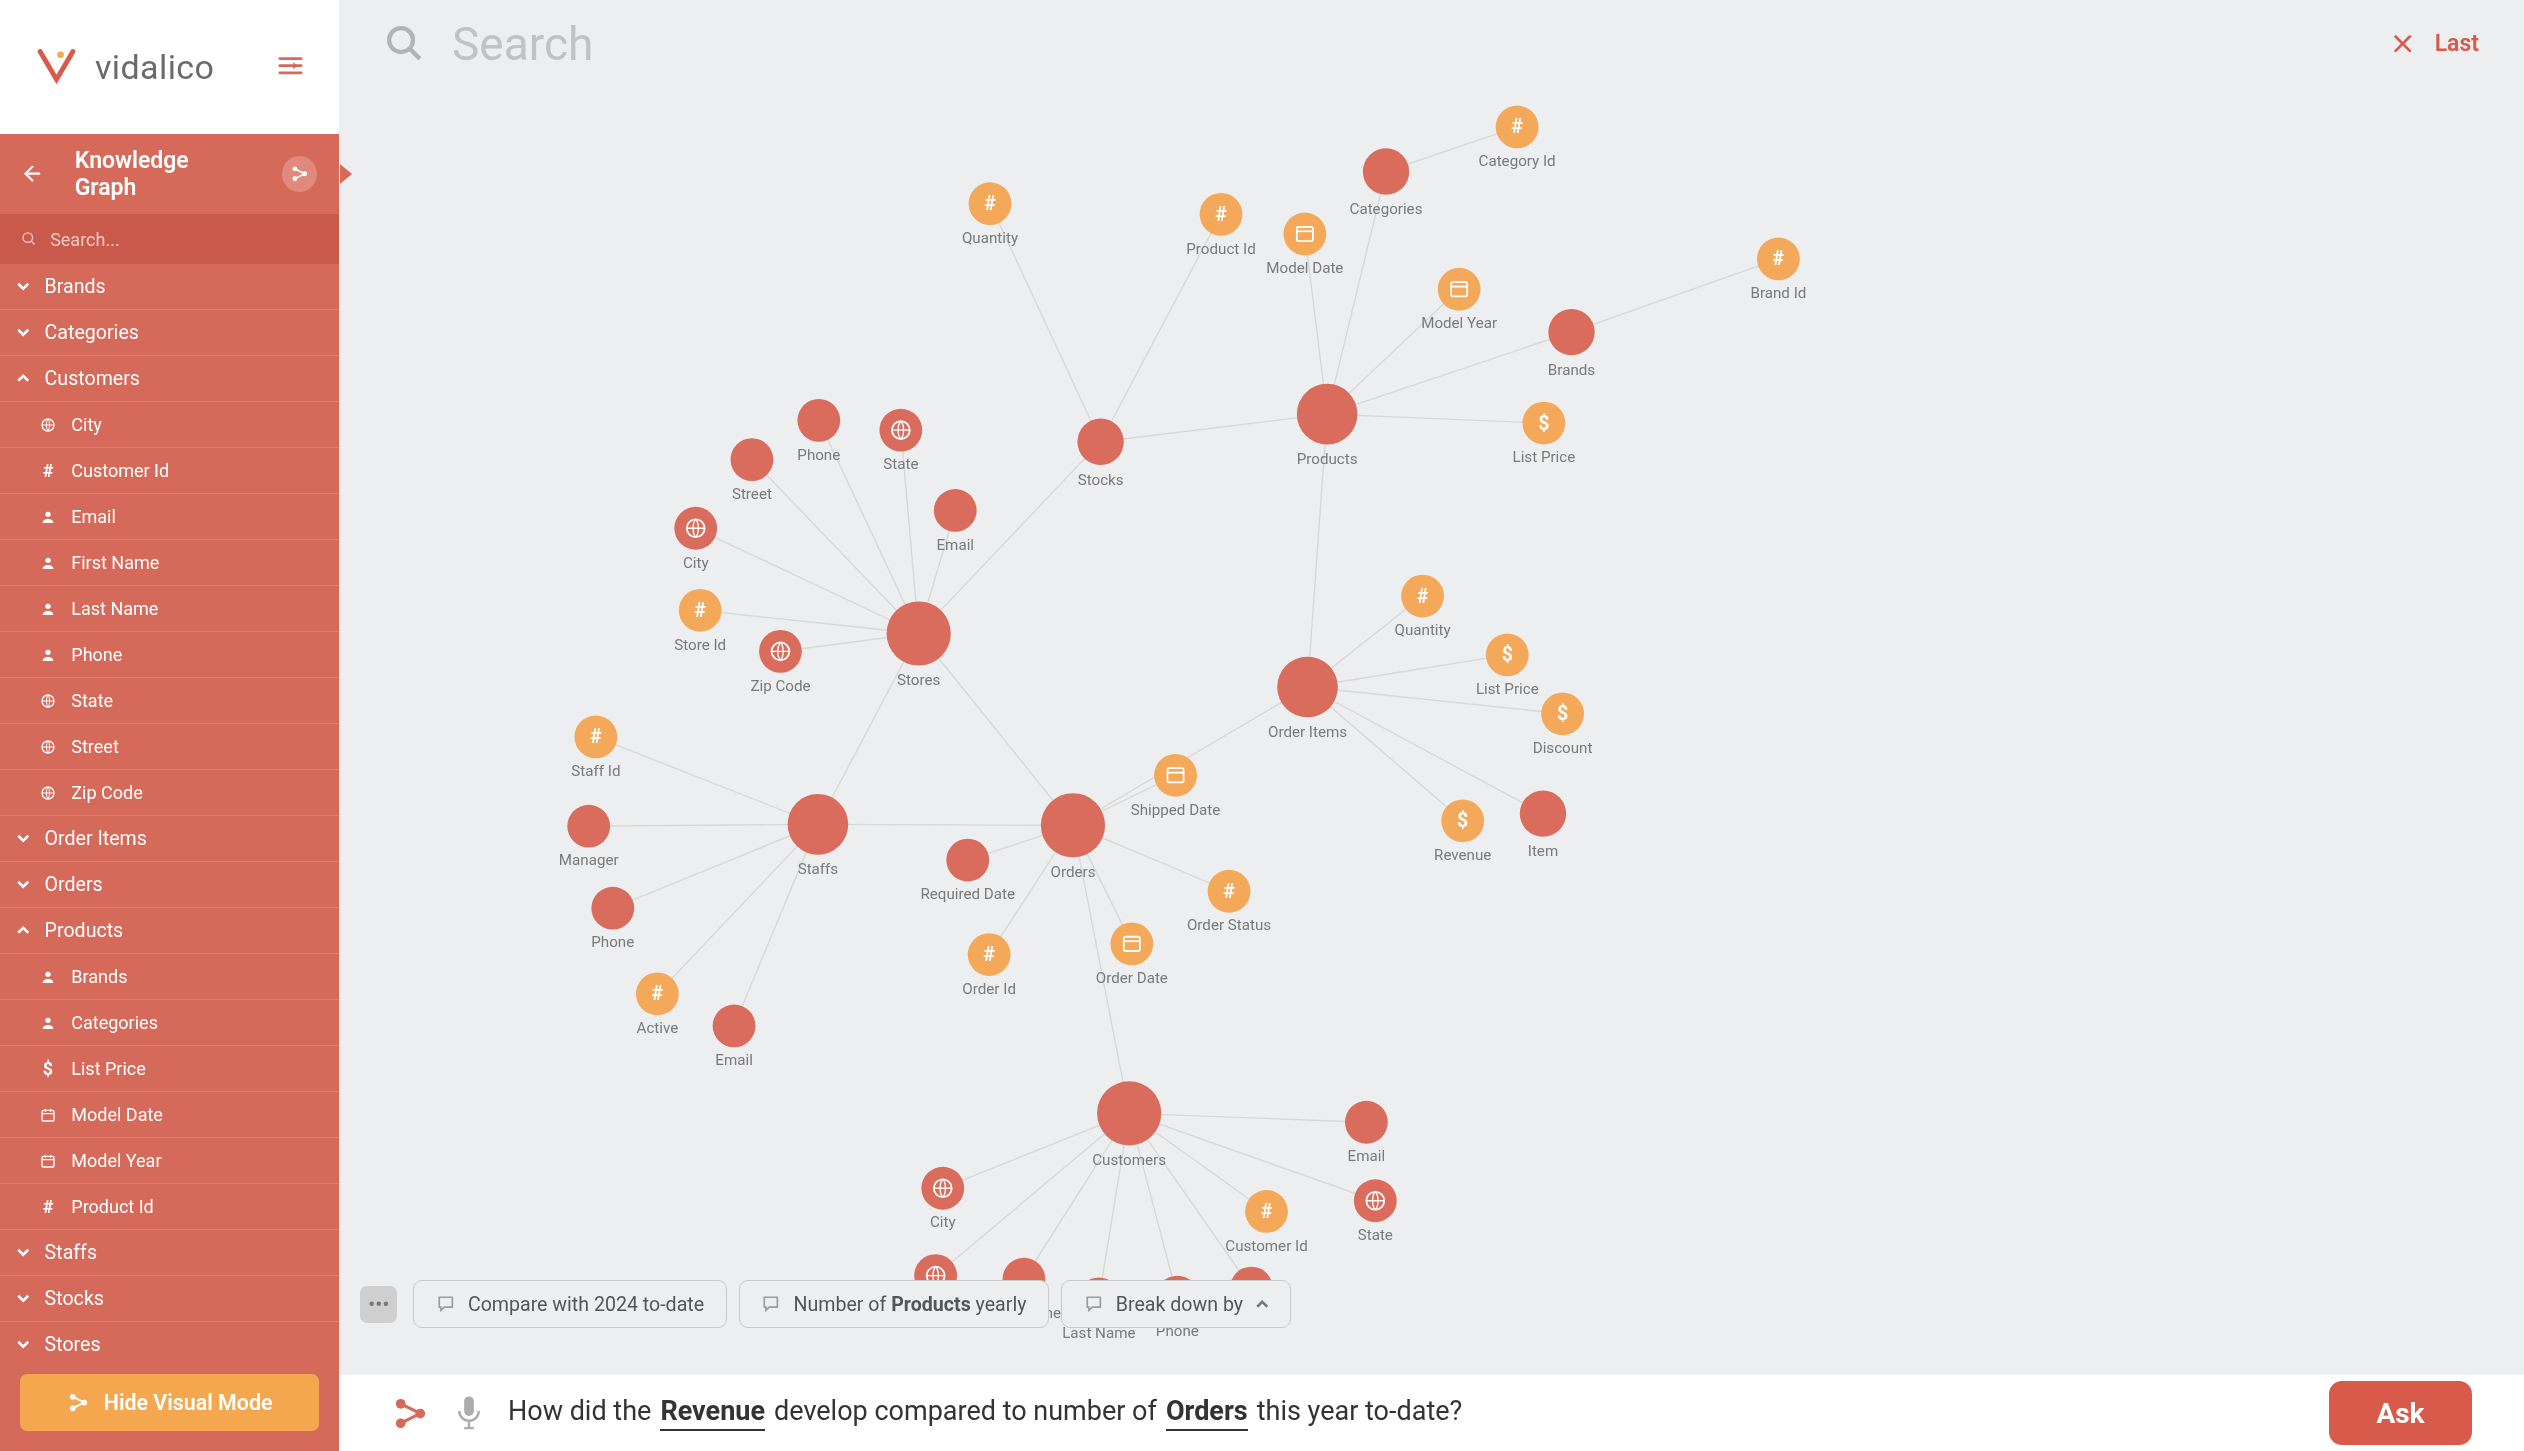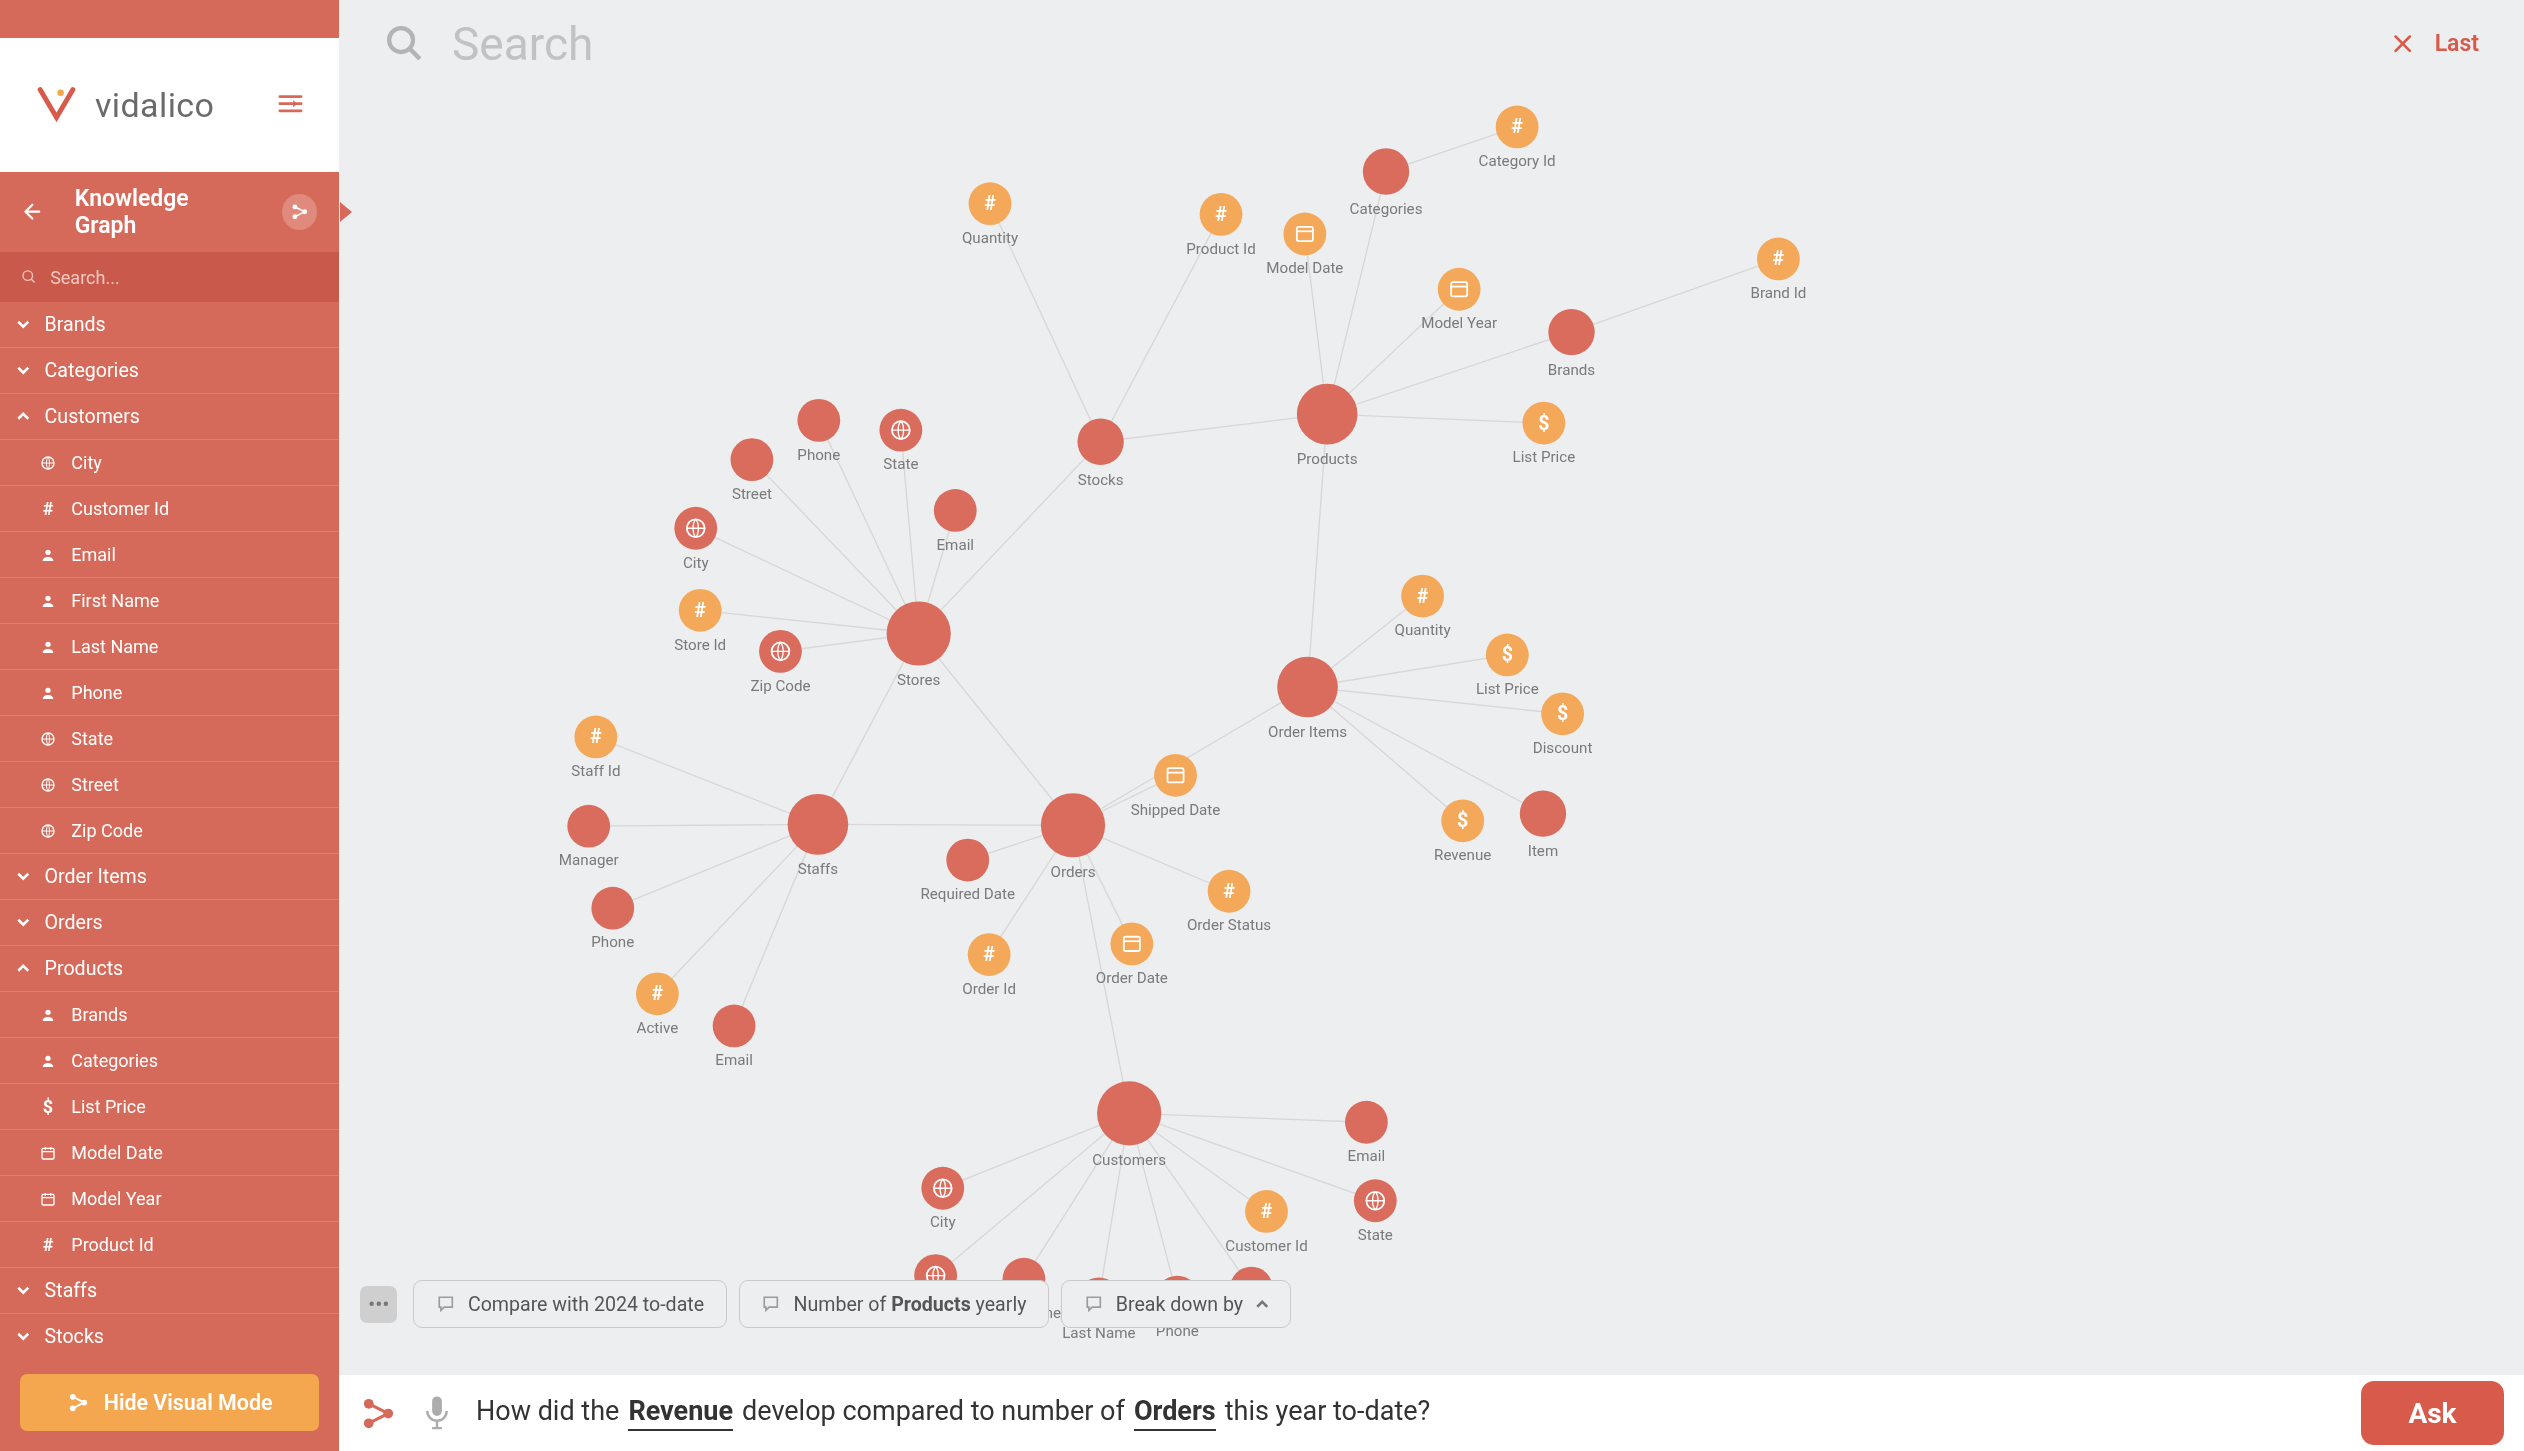--- a/index.html
+++ b/index.html
@@ -1,21 +1,21 @@
 <!DOCTYPE html>
 <html style="font-size:14.3px"><head>
 <meta charset="utf-8">
 <style>
   * { box-sizing: border-box; margin:0; padding:0; font-family: -apple-system, BlinkMacSystemFont, "Segoe UI", Roboto, sans-serif; }
   html,body { width:100%; height:100%; overflow:hidden; }
   body { display:flex; height:100vh; background:#edeeef; }
 
   
   .sidebar { width:339px; flex:0 0 339px; background:#d66a5a; color:#fff; display:flex; flex-direction:column; }
-  .logo-bar { background:#fff; height:134px; display:flex; align-items:center; padding:0 36px; gap:18px;margin-top:38px; }
+  .logo-bar { background:#fff; height:134px; display:flex; align-items:center; padding:0 36px; gap:18px; }
   .logo-mark svg { width:41px; height:41px; }
   .logo-text { color:#6b6b6b; font-size:34px; font-weight:400; letter-spacing:0.4px; }
   .menu-toggle { margin-left:auto; color:#d66a5a; }
 
   .kg-header { height:80px; display:flex; align-items:center; padding:0 22px; gap:32px; background:#d66a5a; font-size:23px; font-weight:600; position:relative; }
   .kg-header .back-icon { width:21.4px; height:21.4px; }
   .kg-header .fork-badge { width:36px; height:36px; border-radius:50%; background:#e0897d; display:flex; align-items:center; justify-content:center; }
   .kg-header::after { content:""; position:absolute; right:-12.5px; top:50%; transform:translateY(-50%); border-left:12.5px solid #d66a5a; border-top:10.7px solid transparent; border-bottom:10.7px solid transparent; }
 
   .tree-search { background:#c9594a; height:50px; display:flex; align-items:center; padding:0 21.4px; gap:12.5px; }
@@ -49,21 +49,21 @@
   .attr-icon { fill:#fff; font-size:22px; font-weight:700; text-anchor:middle; dominant-baseline:central; }
 
   
   .suggest-bar { position:absolute; left:0; right:0; bottom:116px; height:62px; display:flex; align-items:center; padding:0 21.4px; gap:16px; }
   .dots-btn { width:37px; height:37px; border-radius:7.1px; background:#cfcfcf; display:flex; align-items:center; justify-content:center; color:#777; }
   .pill { height:48px; border:1.3px solid #c9c9c9; border-radius:9px; background:#edeeef; display:flex; align-items:center; padding:0 21.4px; gap:12.5px; font-size:19.6px; color:#555; cursor:pointer; }
   .pill .chat { color:#9b9b9b; }
   .pill b { font-weight:700; }
 
   
-  .ask-bar { height:116px; background:#fff; display:flex; align-items:center; padding:0 20px; gap:24px; }
+  .ask-bar { height:116px; background:#fff; display:flex; align-items:center; padding:0 52px; gap:24px; }
   .ask-bar .fork2 { color:#d66a5a; }
   .ask-bar .mic { color:#acacac; }
   .question { font-size:27px; color:#333; display:flex; gap:9px; flex-wrap:wrap; align-items:baseline; }
   .question .tok { font-weight:700; border-bottom:2.7px solid #333; padding-bottom:1.8px; }
   .ask-btn { margin-left:auto; width:143px; height:64px; border-radius:13px; background:#d85a4a; color:#fff; font-size:28px; font-weight:700; display:flex; align-items:center; justify-content:center; cursor:pointer; }
 </style>
 </head>
 <body>
 
 <div class="sidebar">

